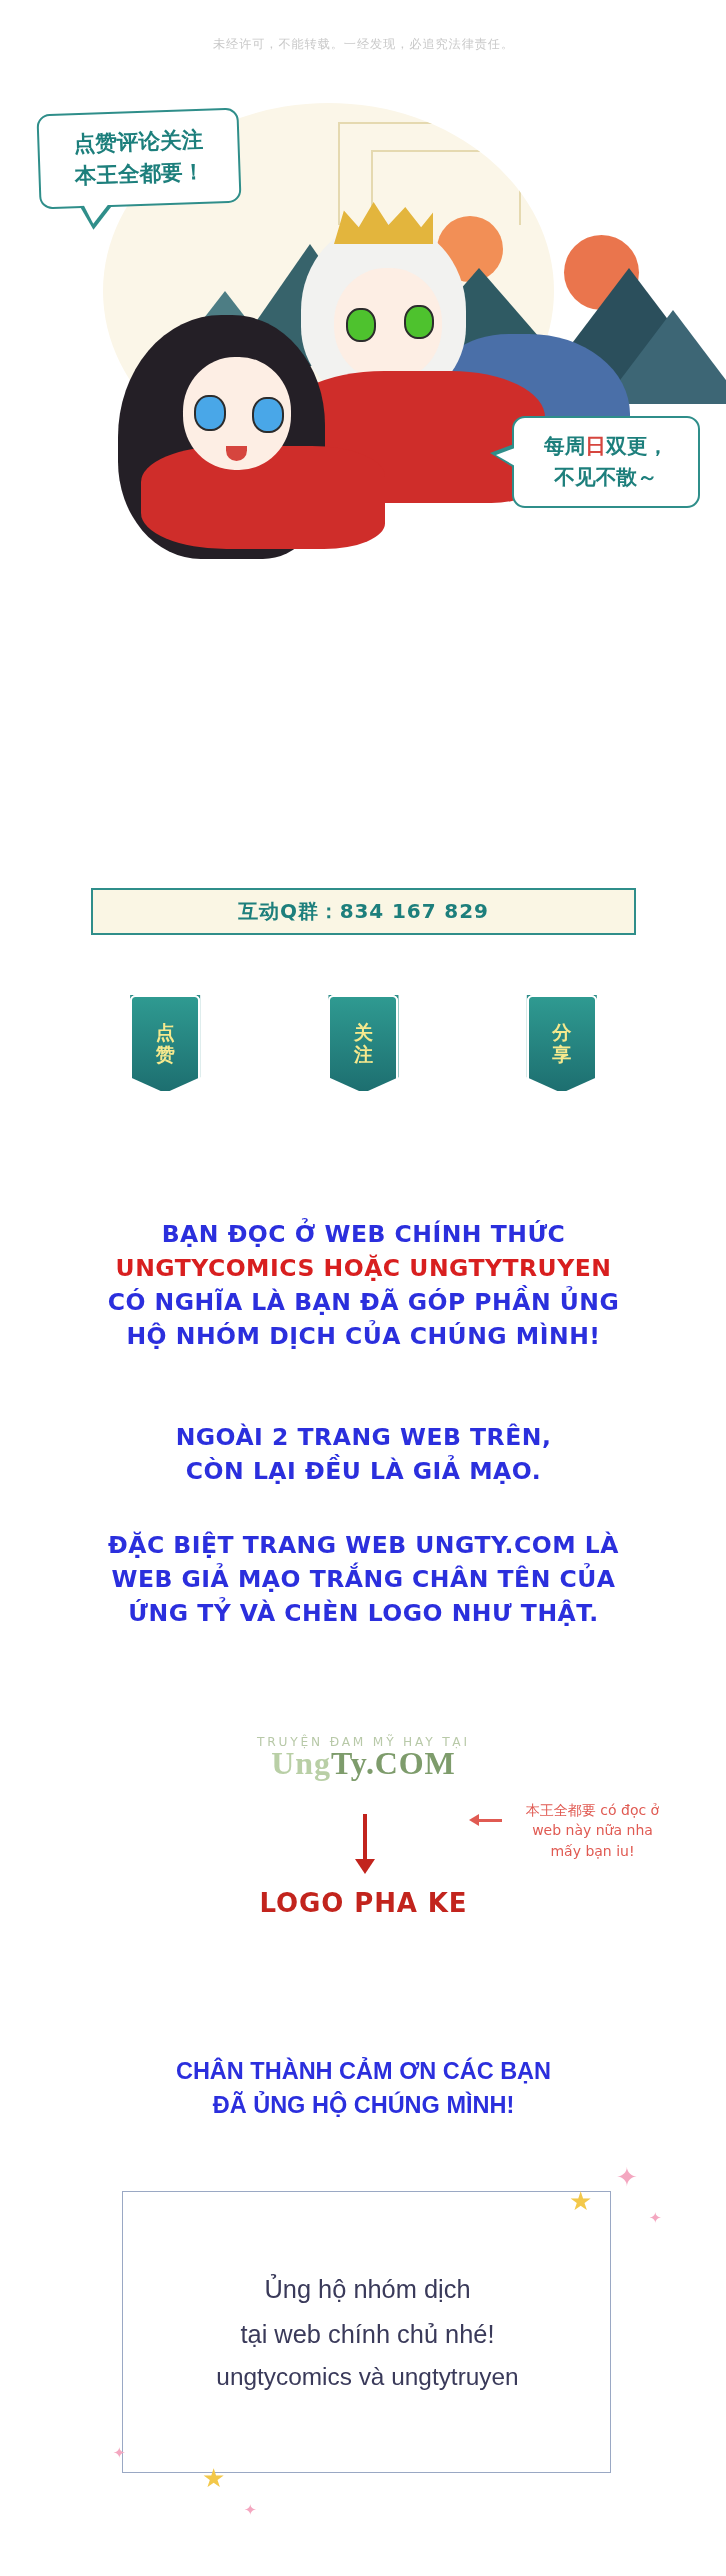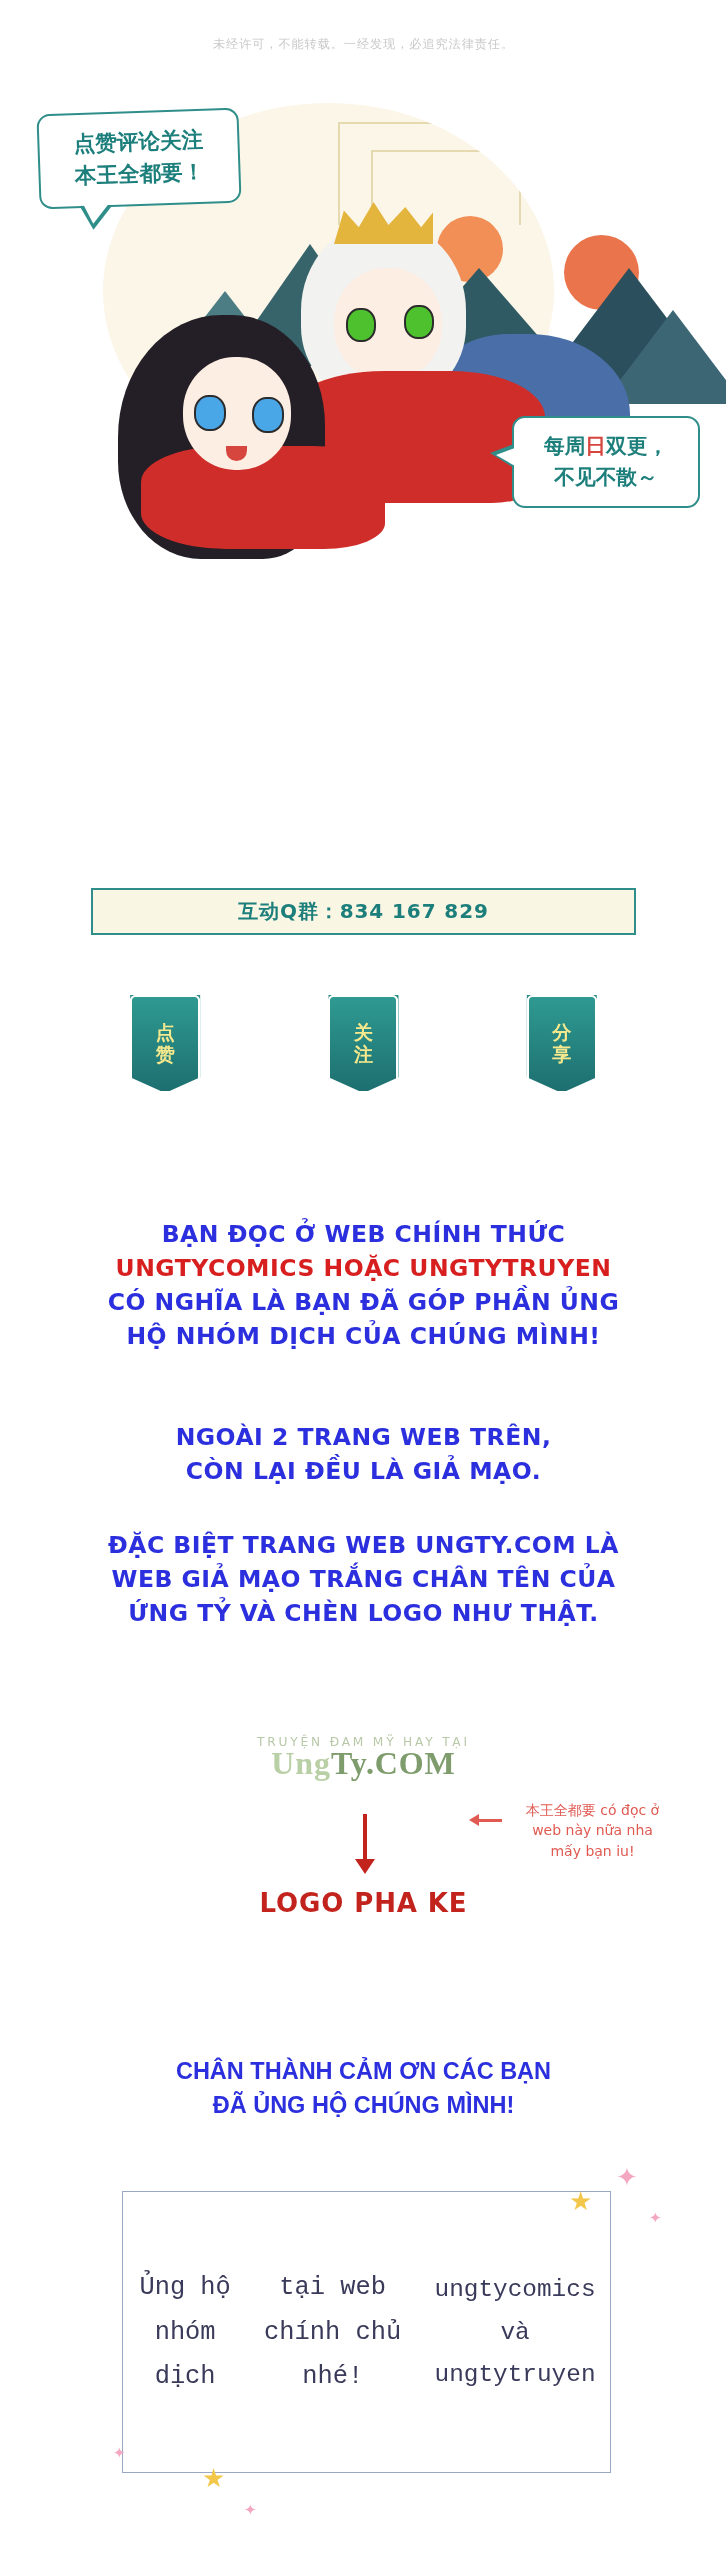--- a/index.html
+++ b/index.html
@@ -418,25 +418,25 @@
     position: absolute;
     left: 122px; top: 2191px;
     width: 489px; height: 282px;
     border: 1.9px solid #9aa8c4;
   }
   .card-inner {
     position: absolute;
     left: 0; top: 0;
     width: 489px; height: 282px;
     display: flex;
-    flex-direction: row;
+    flex-direction: column;
     align-items: center;
     justify-content: center;
     color: #3a3a5a;
-    font-family: Liberation Mono, monospace;
+    font-family: Liberation Sans, sans-serif;
     font-size: 25.4px;
     line-height: 1.75;
     text-align: center;
   }
   .card-line-3 { font-size: 24.4px; }
   .star {
     position: absolute;
     color: #f3c84a;
     font-size: 26px;
   }

